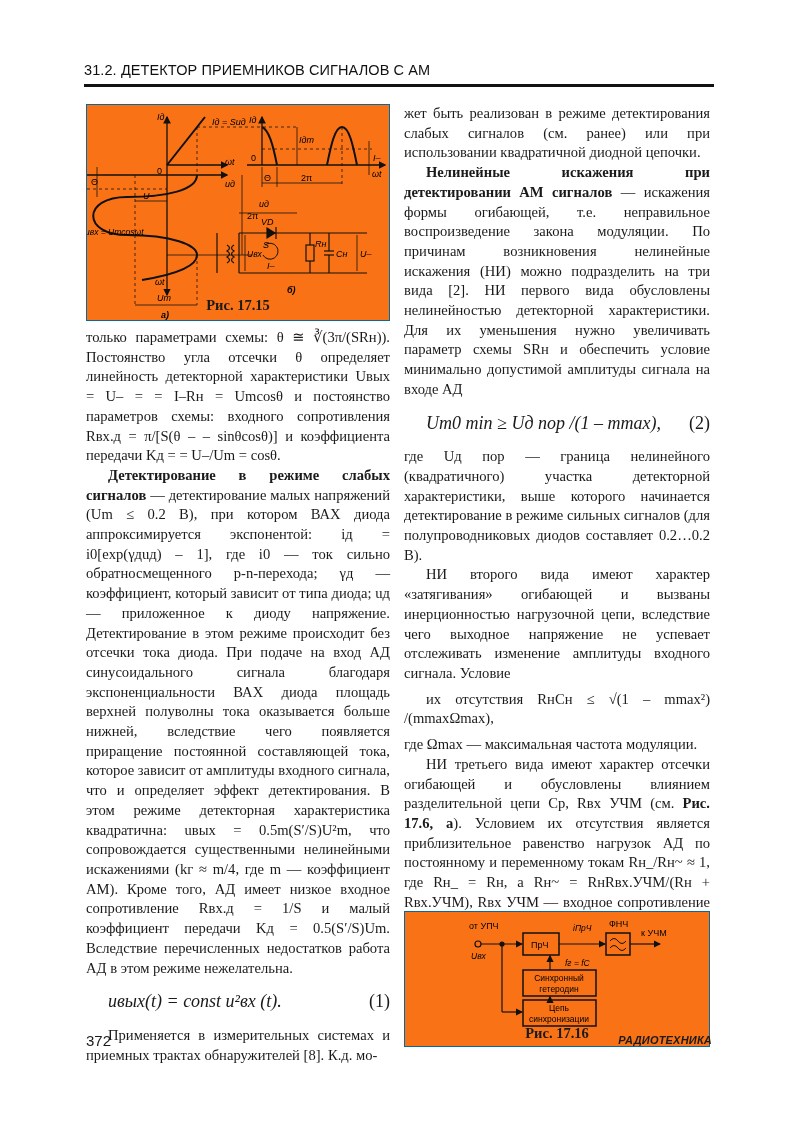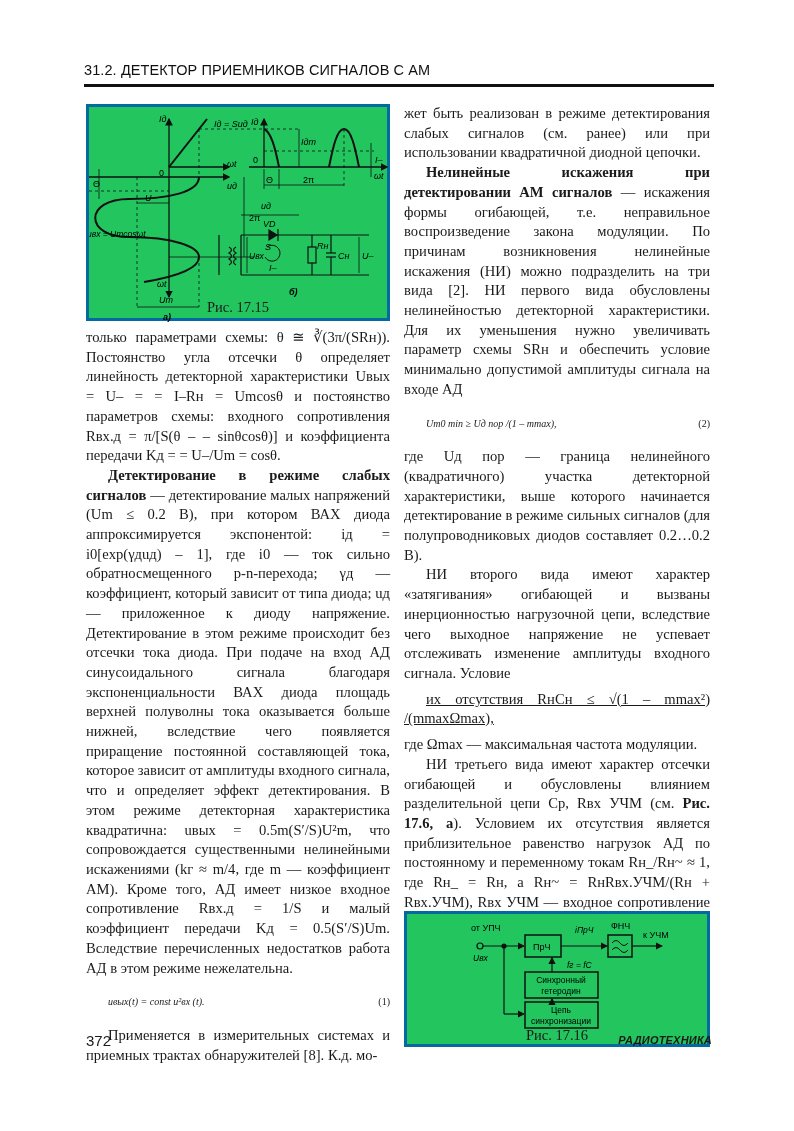--- a/index.html
+++ b/index.html
@@ -8,25 +8,25 @@
   .header { position:absolute; left:84px; top:62px; width:630px; }
   .header-title { font-family:"Liberation Sans", sans-serif; font-size:14.5px; letter-spacing:0.1px; color:#111; }
   .header-rule { position:absolute; left:0; top:22px; width:630px; height:3px; background:#111; }
   .col { position:absolute; font-size:14.6px; line-height:19.7px; text-align:justify; }
   .col-left { left:86px; width:304px; }
   .col-right { left:404px; width:306px; }
   .para { margin:0; text-indent:22px; }
   .para.noindent { text-indent:0; }
   b { font-weight:bold; }
   i { font-style:italic; }
-  .formula { display:flex; justify-content:space-between; padding-left:22px; margin:14px 0 14px 0; font-size:10px; }
-  .fig { position:absolute; border:3px solid #0369a1; box-sizing:border-box; background:#22c55e; }
+  .formula { display:flex; justify-content:space-between; padding-left:22px; margin:14px 0 14px 0; font-size:18px; }
+  .fig { position:absolute; border:1px solid #0369a1; box-sizing:border-box; background:#f97316; }
   .fig15 { left:86px; top:104px; width:304px; height:217px; }
   .fig16 { left:404px; top:880px; width:306px; height:136px;margin-top:31px; }
-  .fig-caption { position:absolute; left:0; right:0; text-align:center; font-weight:normal; font-size:14.5px; }
+  .fig-caption { position:absolute; left:0; right:0; text-align:center; font-weight:bold; font-size:14.5px; }
   .footer-page { position:absolute; left:86px; top:1032px; font-family:"Liberation Sans", sans-serif; font-size:15px; }
   .footer-journal { position:absolute; right:82px; top:1034px; font-family:"Liberation Sans", sans-serif; font-size:11px; font-style:italic; font-weight:bold; letter-spacing:0.2px; }
   svg text { font-family:"Liberation Sans", sans-serif; }
 </style>
 </head>
 <body>
 
 <div class="header">
   <div class="header-title">31.2. ДЕТЕКТОР ПРИЕМНИКОВ СИГНАЛОВ С АМ</div>
   <div class="header-rule"></div>
@@ -140,21 +140,21 @@
 </div>
 
 <div class="col col-right" style="top:104px;">
   <p class="para noindent">жет быть реализован в режиме детектирования слабых сигналов (см. ранее) или при использовании квадратичной диодной цепочки.</p>
   <p class="para"><b>Нелинейные искажения при детектировании АМ сигналов</b><span> — искажения формы огибающей, т.е. неправильное воспроизведение закона модуляции. По причинам возникновения нелинейные искажения (НИ) можно подразделить на три вида [2]. НИ первого вида обусловлены нелинейностью детекторной характеристики. Для их уменьшения нужно увеличивать параметр схемы SRн и обеспечить условие минимально допустимой амплитуды сигнала на входе АД</span></p>
   <div class="formula">
     <i>Um0 min ≥ Uд пор /(1 – mmax),</i>
     <span>(2)</span>
   </div>
   <p class="para noindent">где Uд пор — граница нелинейного (квадратичного) участка детекторной характеристики, выше которого начинается детектирование в режиме сильных сигналов (для полупроводниковых диодов составляет 0.2…0.2 В).</p>
-  <p class="para"><span>НИ второго вида имеют характер «затягивания» огибающей и вызваны инерционностью нагрузочной цепи, вследствие чего выходное напряжение не успевает отслеживать изменение амплитуды входного сигнала. Условие</span> <span style="display:block; margin:6px 0;text-decoration:underline;">их отсутствия  RнCн ≤ √(1 – mmax²) /(mmaxΩmax),</span><span>где Ωmax — максимальная частота модуляции.</span></p>
+  <p class="para"><span>НИ второго вида имеют характер «затягивания» огибающей и вызваны инерционностью нагрузочной цепи, вследствие чего выходное напряжение не успевает отслеживать изменение амплитуды входного сигнала. Условие</span> <span style="display:block; margin:6px 0;">их отсутствия  RнCн ≤ √(1 – mmax²) /(mmaxΩmax),</span><span>где Ωmax — максимальная частота модуляции.</span></p>
   <p class="para"><span>НИ третьего вида имеют характер отсечки огибающей и обусловлены влиянием разделительной цепи Cр, Rвх УЧМ (см. </span><b>Рис. 17.6, а</b><span>). Условием их отсутствия является приблизительное равенство нагрузок АД по постоянному и переменному токам Rн_/Rн~ ≈ 1, где Rн_ = Rн, а Rн~ = RнRвх.УЧМ/(Rн + Rвх.УЧМ), Rвх УЧМ — входное сопротивление усилителя частоты модуляции (УЗЧ).</span></p>
   <p class="para"><b>Синхронный детектор</b><span> — частный случай преобразователя частоты, при котором частота гетеродина равна НсЧ сигнала. При этом их разностная частота (ПЧ) равна нулю, из-за чего ФПЧ заменяют ФНЧ (</span><b>Рис. 17.16</b><span>). При нали-</span></p>
 </div>
 
 <div class="fig fig16">
   <svg width="304" height="134" viewBox="0 0 304 134">
     <defs>
       <marker id="arr2" markerWidth="6" markerHeight="6" refX="5" refY="3" orient="auto">
         <path d="M0,0 L6,3 L0,6 z" fill="#111"></path>
       </marker>

